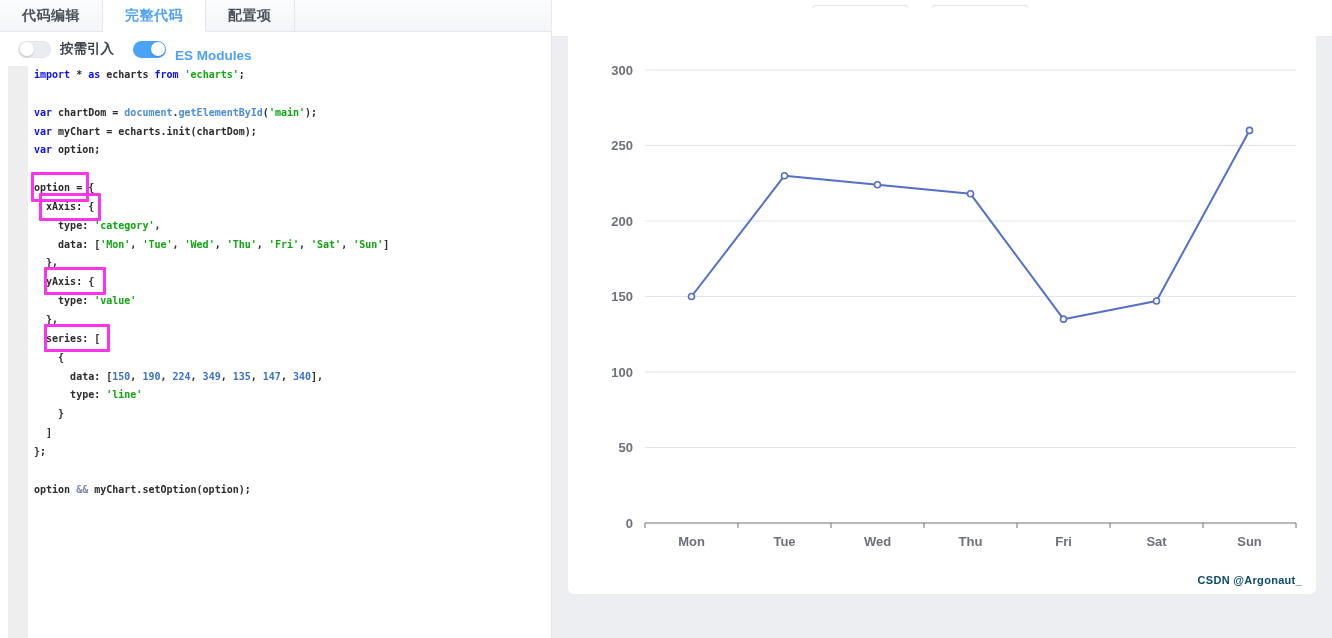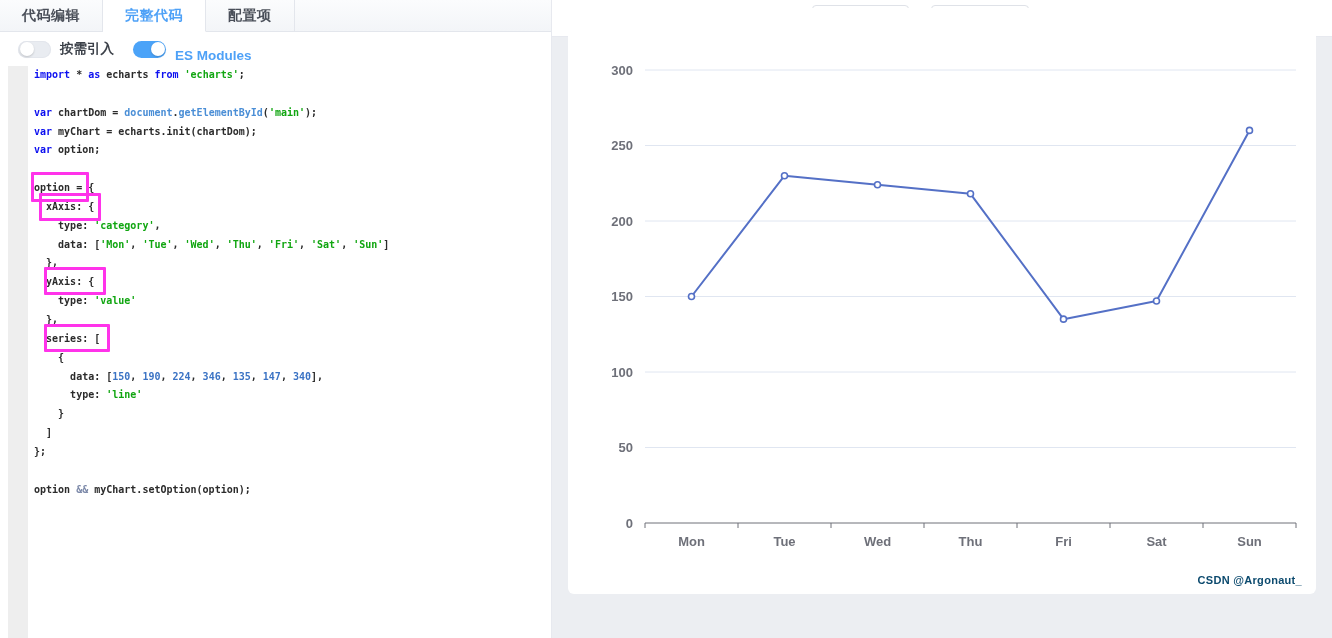--- a/index.html
+++ b/index.html
@@ -167,21 +167,21 @@
 option <span class="pn">=</span> {
   xAxis: {
     type: <span class="str">'category'</span>,
     data: [<span class="str">'Mon'</span>, <span class="str">'Tue'</span>, <span class="str">'Wed'</span>, <span class="str">'Thu'</span>, <span class="str">'Fri'</span>, <span class="str">'Sat'</span>, <span class="str">'Sun'</span>]
   },
   yAxis: {
     type: <span class="str">'value'</span>
   },
   series: [
     {
-      data: [<span class="num">150</span>, <span class="num">190</span>, <span class="num">224</span>, <span class="num">346</span>, <span class="num">135</span>, <span class="num">147</span>, <span class="num">340</span>],
+      data: [<span class="num">150</span>, <span class="num">190</span>, <span class="num">224</span>, <span class="num">349</span>, <span class="num">135</span>, <span class="num">147</span>, <span class="num">340</span>],
       type: <span class="str">'line'</span>
     }
   ]
 };
 
 option <span class="op">&amp;&amp;</span> myChart.setOption(option);</pre>
 
       <div class="hl" style="left:31px;top:106px;width:52px;height:24px;"></div>
       <div class="hl" style="left:39px;top:127px;width:56px;height:22px;"></div>
       <div class="hl" style="left:44px;top:201px;width:56px;height:22px;"></div>

